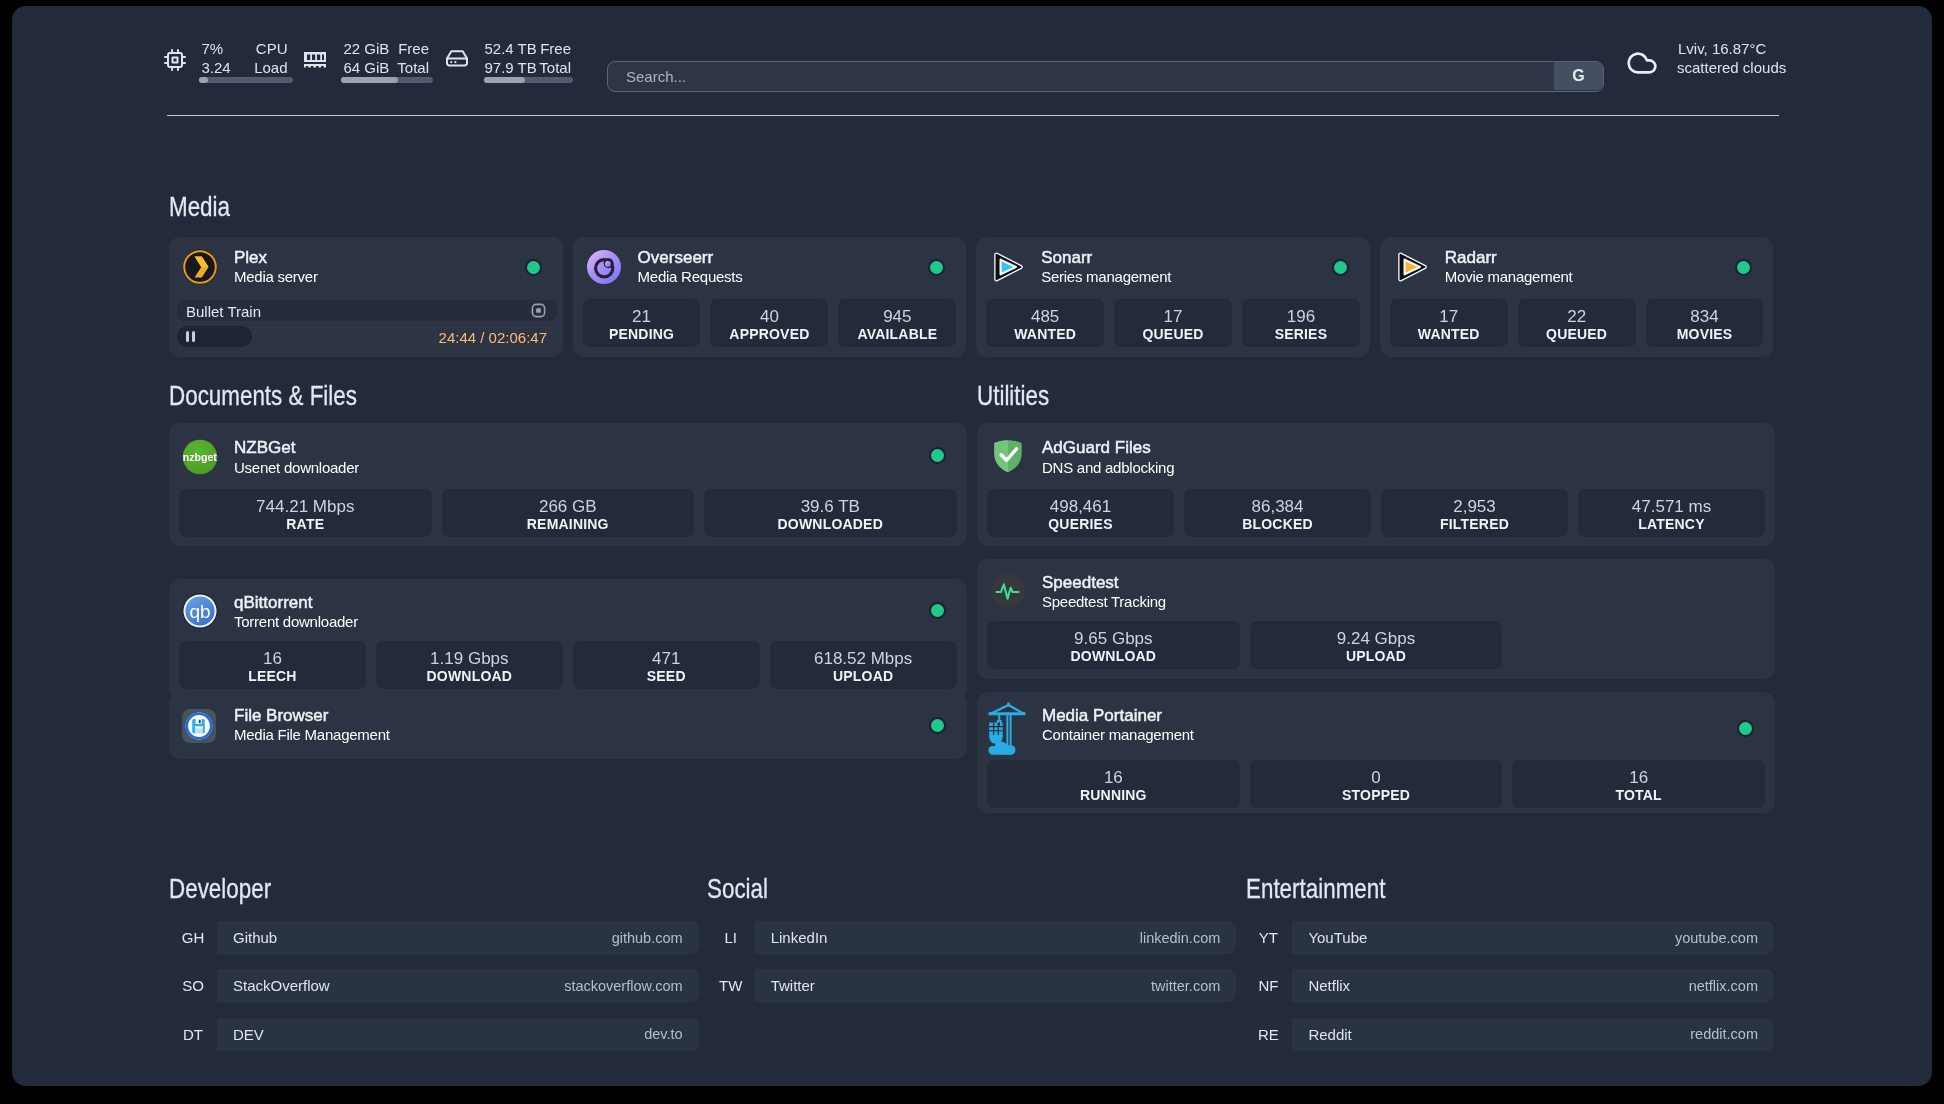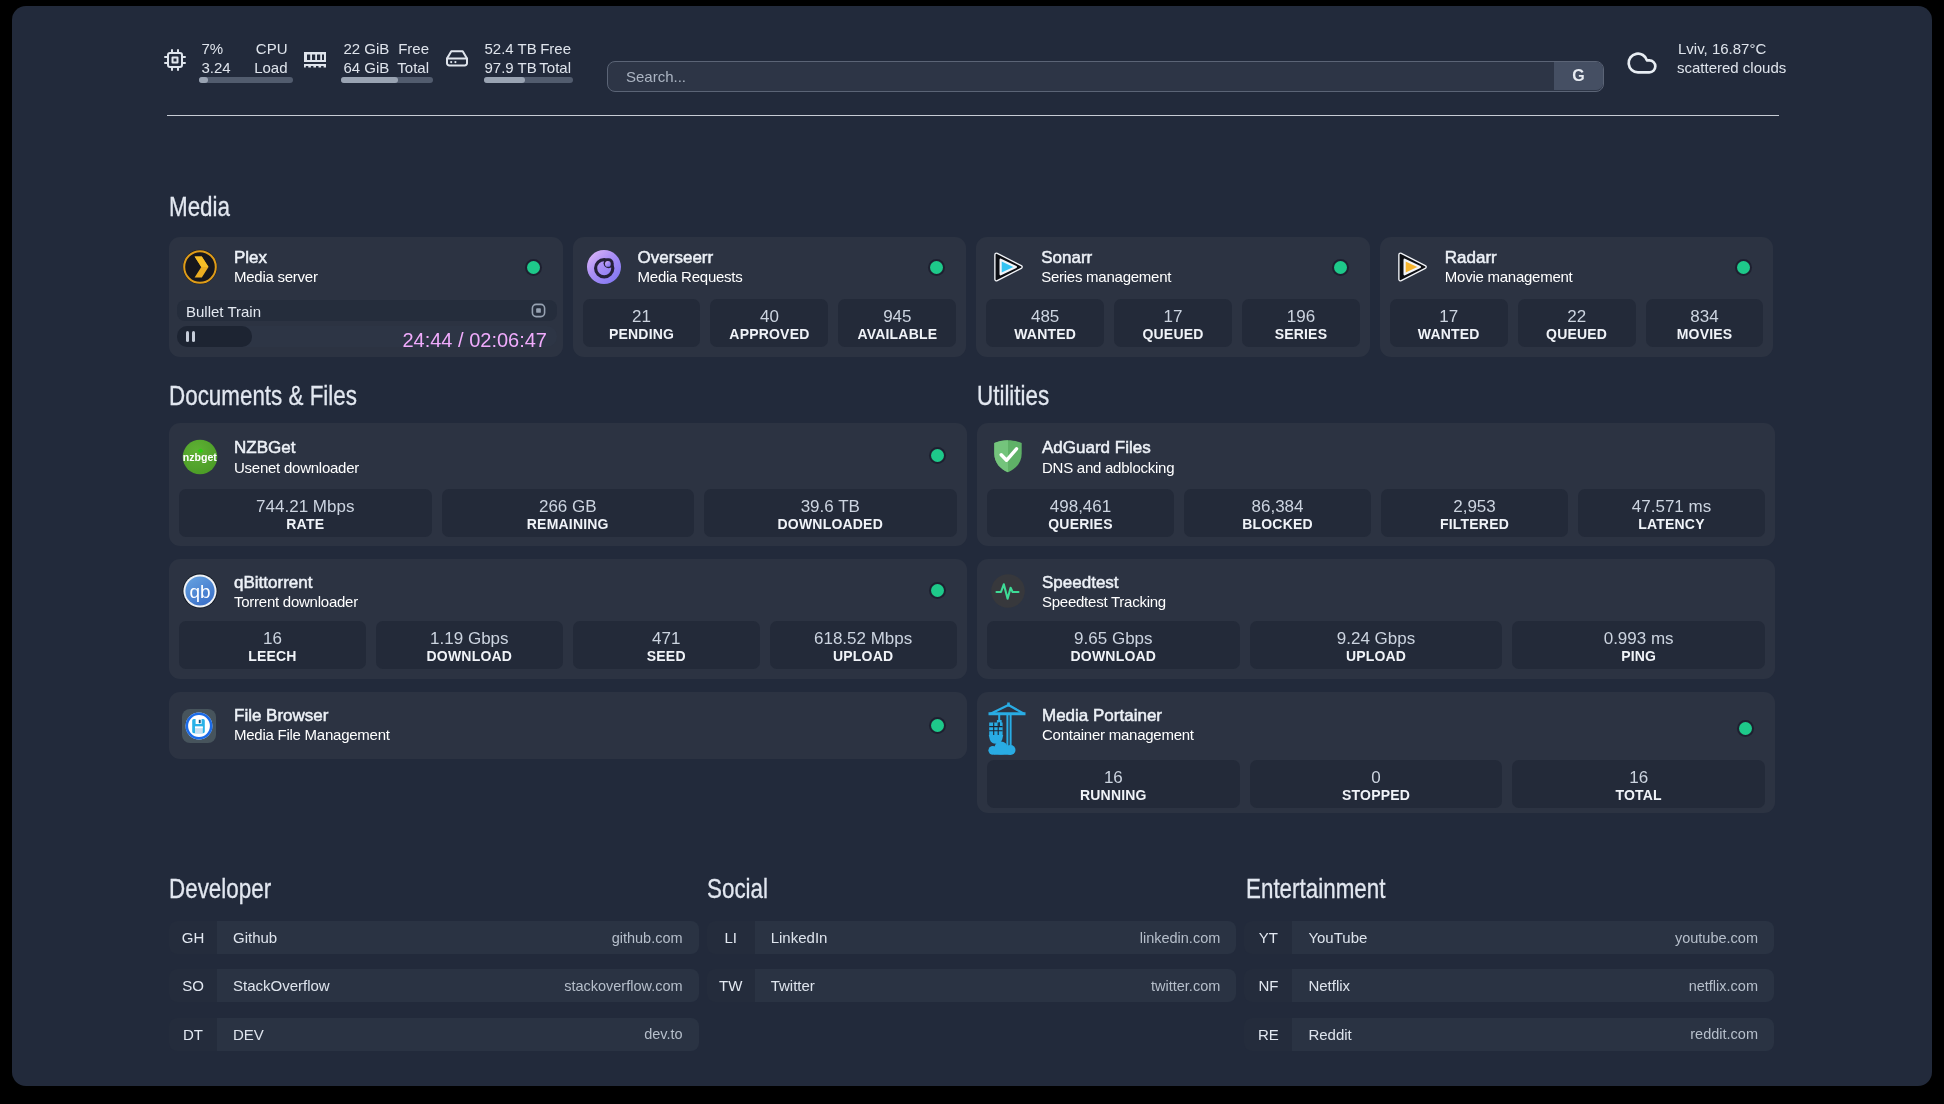--- a/index.html
+++ b/index.html
@@ -111,21 +111,21 @@
       <div class="abs" style="left:9px; top:2.5px; font-size:15px; color:#E3E8F0;">Bullet Train</div>
       <svg class="abs" style="right:11px; top:3px;" width="15" height="15" viewBox="0 0 16 16" fill="none" stroke="#97A2B2" stroke-width="1.7">
           <rect x="1.5" y="1.5" width="13" height="13" rx="4"></rect>
           <rect x="5.5" y="5.5" width="5" height="5" rx="1" fill="#97A2B2" stroke="none"></rect>
         </svg>
     </div>
     <div class="abs" style="left:8px; top:89px; width:380px; height:20.5px; background:#2D3545; border-radius:10px;">
       <div class="abs" style="left:0; top:0; width:75px; height:20.5px; background:#1D2432; border-radius:10px;"></div>
       <div class="abs" style="left:9px; top:5px; width:3.2px; height:10.5px; background:#C6CDD9; border-radius:2px;"></div>
       <div class="abs" style="left:15px; top:5px; width:3.2px; height:10.5px; background:#C6CDD9; border-radius:2px;"></div>
-      <div class="abs" style="right:10px; top:2.5px; font-size:20px; font-weight:400; color:#f0abfc;">24:44 / 02:06:47</div>
+      <div class="abs" style="right:10px; top:2.5px; font-size:15px; font-weight:400; color:#fdba74;">24:44 / 02:06:47</div>
     </div>
   </div>
 
   <div class="card" style="left:560.6px; top:231px; width:393.6px; height:120px;">
     <svg class="logo" viewBox="0 0 36 36">
       <defs>
           <linearGradient id="ovs" x1="0" y1="0" x2="0.9" y2="1">
         <stop offset="0" stop-color="#E5BCF8"></stop>
             <stop offset="0.45" stop-color="#AB90F5"></stop>
             <stop offset="1" stop-color="#7E75F3"></stop>
@@ -251,21 +251,21 @@
     <div class="statbox" style="left:404px; top:66px; height:47.5px; width:187px;">
         <div class="sv">2,953</div>
         <div class="sl">FILTERED</div>
       </div>
     <div class="statbox" style="left:601px; top:66px; height:47.5px; width:187px;">
         <div class="sv">47.571 ms</div>
         <div class="sl">LATENCY</div>
       </div>
   </div>
 
-  <div class="card" style="left:157px; top:553px; width:797.5px; height:120px;">
+  <div class="card" style="left:157px; top:573px; width:797.5px; height:120px;">
     <svg class="logo" style="top:14px;" viewBox="0 0 36 36">
       <defs>
           <linearGradient id="qbg" x1="0.2" y1="0" x2="0.8" y2="1">
         <stop offset="0" stop-color="#64A0DF"></stop>
             <stop offset="1" stop-color="#3A6FC8"></stop>
           </linearGradient>
         </defs>
       <circle cx="18" cy="18" r="17.4" fill="#10161F"></circle>
       <circle cx="18" cy="18" r="16.6" fill="#EFF2F6"></circle>
       <circle cx="18" cy="18" r="14.6" fill="url(#qbg)"></circle>
@@ -299,24 +299,20 @@
     </svg>
     <div class="ctitle" style="top:15px;">Speedtest</div>
     <div class="csub" style="top:35px;">Speedtest Tracking</div>
     <div class="statbox" style="left:10px; width:252.7px;">
         <div class="sv">9.65 Gbps</div>
         <div class="sl">DOWNLOAD</div>
       </div>
     <div class="statbox" style="left:272.7px; width:252.7px;">
         <div class="sv">9.24 Gbps</div>
         <div class="sl">UPLOAD</div>
-      </div>
-    <div class="statbox" style="left:535.3px; width:252.7px;">
-        <div class="sv">0.993 ms</div>
-        <div class="sl">PING</div>
       </div>
   </div>
 
   <div class="card" style="left:157px; top:686px; width:797.5px; height:67px;">
     <svg class="logo" style="top:16.5px; width:34px; height:34px;" viewBox="0 0 34 34">
       <rect x="0" y="0" width="34" height="34" rx="8" fill="#47545C"></rect>
       <circle cx="17" cy="17" r="13.4" fill="#FFFFFF"></circle>
       <circle cx="17" cy="17" r="12.2" fill="none" stroke="#1B6BE8" stroke-width="2.6"></circle>
       <path d="M11.8 10 h9.4 a1.6 1.6 0 0 1 1.6 1.6 v11 a1.6 1.6 0 0 1 -1.6 1.6 h-9.4 a1.6 1.6 0 0 1 -1.6 -1.6 v-11 a1.6 1.6 0 0 1 1.6 -1.6 z" fill="#29B2E8"></path>
       <rect x="13.6" y="10" width="6" height="5" fill="#FFFFFF"></rect>

